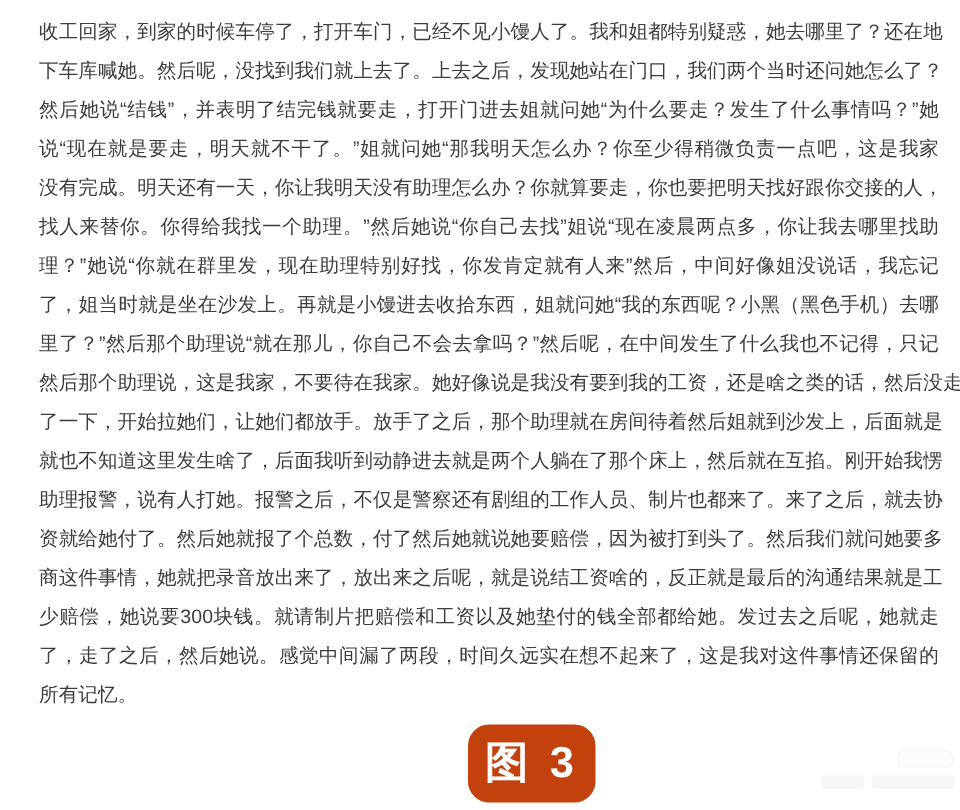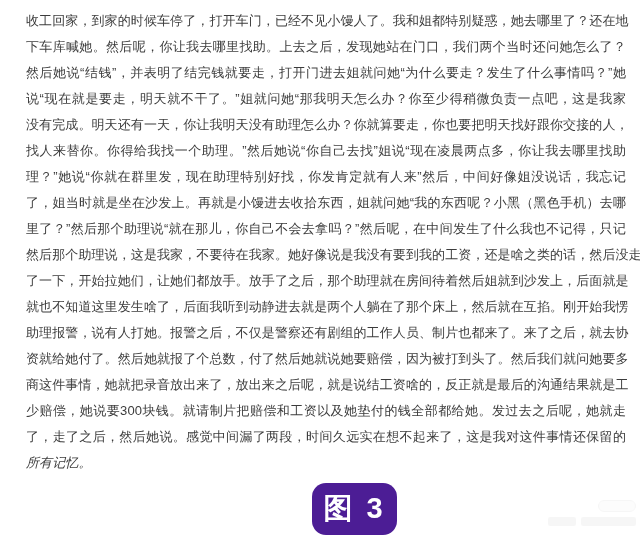--- a/index.html
+++ b/index.html
@@ -26,27 +26,26 @@
     height: 26px;
     white-space: nowrap;
     text-align: justify;
     text-align-last: justify;
     text-justify: inter-character;
     letter-spacing: 0.1px;
   }
   .text-line.last {
     text-align: right;
     text-align-last: left;
-    font-style: italic;
   }
   .figure-label {
     position: absolute;
     left: 312px; top: 483px;
     width: 85px; height: 52px;
-    background: #4c1d95;
+    background: #c2410c;
     border-radius: 14px;
     display: flex;
     align-items: center;
     justify-content: center;
     color: #ffffff;
     font-size: 29px;
     font-weight: 700;
     letter-spacing: 3px;
   }
   
@@ -75,21 +74,21 @@
   .wm-text-a { right: 62px; width: 28px; }
   .wm-text-b { right: 2px;  width: 55px; }
 </style>
 </head>
 <body>
 
 <div class="page">
 
   <div class="text-block">
     <div class="text-line">收工回家，到家的时候车停了，打开车门，已经不见小馒人了。我和姐都特别疑惑，她去哪里了？还在地</div>
-    <div class="text-line">下车库喊她。然后呢，你让我去哪里找助。上去之后，发现她站在门口，我们两个当时还问她怎么了？</div>
+    <div class="text-line">下车库喊她。然后呢，没找到我们就上去了。上去之后，发现她站在门口，我们两个当时还问她怎么了？</div>
     <div class="text-line">然后她说“结钱”，并表明了结完钱就要走，打开门进去姐就问她“为什么要走？发生了什么事情吗？”她</div>
     <div class="text-line">说“现在就是要走，明天就不干了。”姐就问她“那我明天怎么办？你至少得稍微负责一点吧，这是我家</div>
     <div class="text-line">没有完成。明天还有一天，你让我明天没有助理怎么办？你就算要走，你也要把明天找好跟你交接的人，</div>
     <div class="text-line">找人来替你。你得给我找一个助理。”然后她说“你自己去找”姐说“现在凌晨两点多，你让我去哪里找助</div>
     <div class="text-line">理？”她说“你就在群里发，现在助理特别好找，你发肯定就有人来”然后，中间好像姐没说话，我忘记</div>
     <div class="text-line">了，姐当时就是坐在沙发上。再就是小馒进去收拾东西，姐就问她“我的东西呢？小黑（黑色手机）去哪</div>
     <div class="text-line">里了？”然后那个助理说“就在那儿，你自己不会去拿吗？”然后呢，在中间发生了什么我也不记得，只记</div>
     <div class="text-line">然后那个助理说，这是我家，不要待在我家。她好像说是我没有要到我的工资，还是啥之类的话，然后没走</div>
     <div class="text-line">了一下，开始拉她们，让她们都放手。放手了之后，那个助理就在房间待着然后姐就到沙发上，后面就是</div>
     <div class="text-line">就也不知道这里发生啥了，后面我听到动静进去就是两个人躺在了那个床上，然后就在互掐。刚开始我愣</div>

